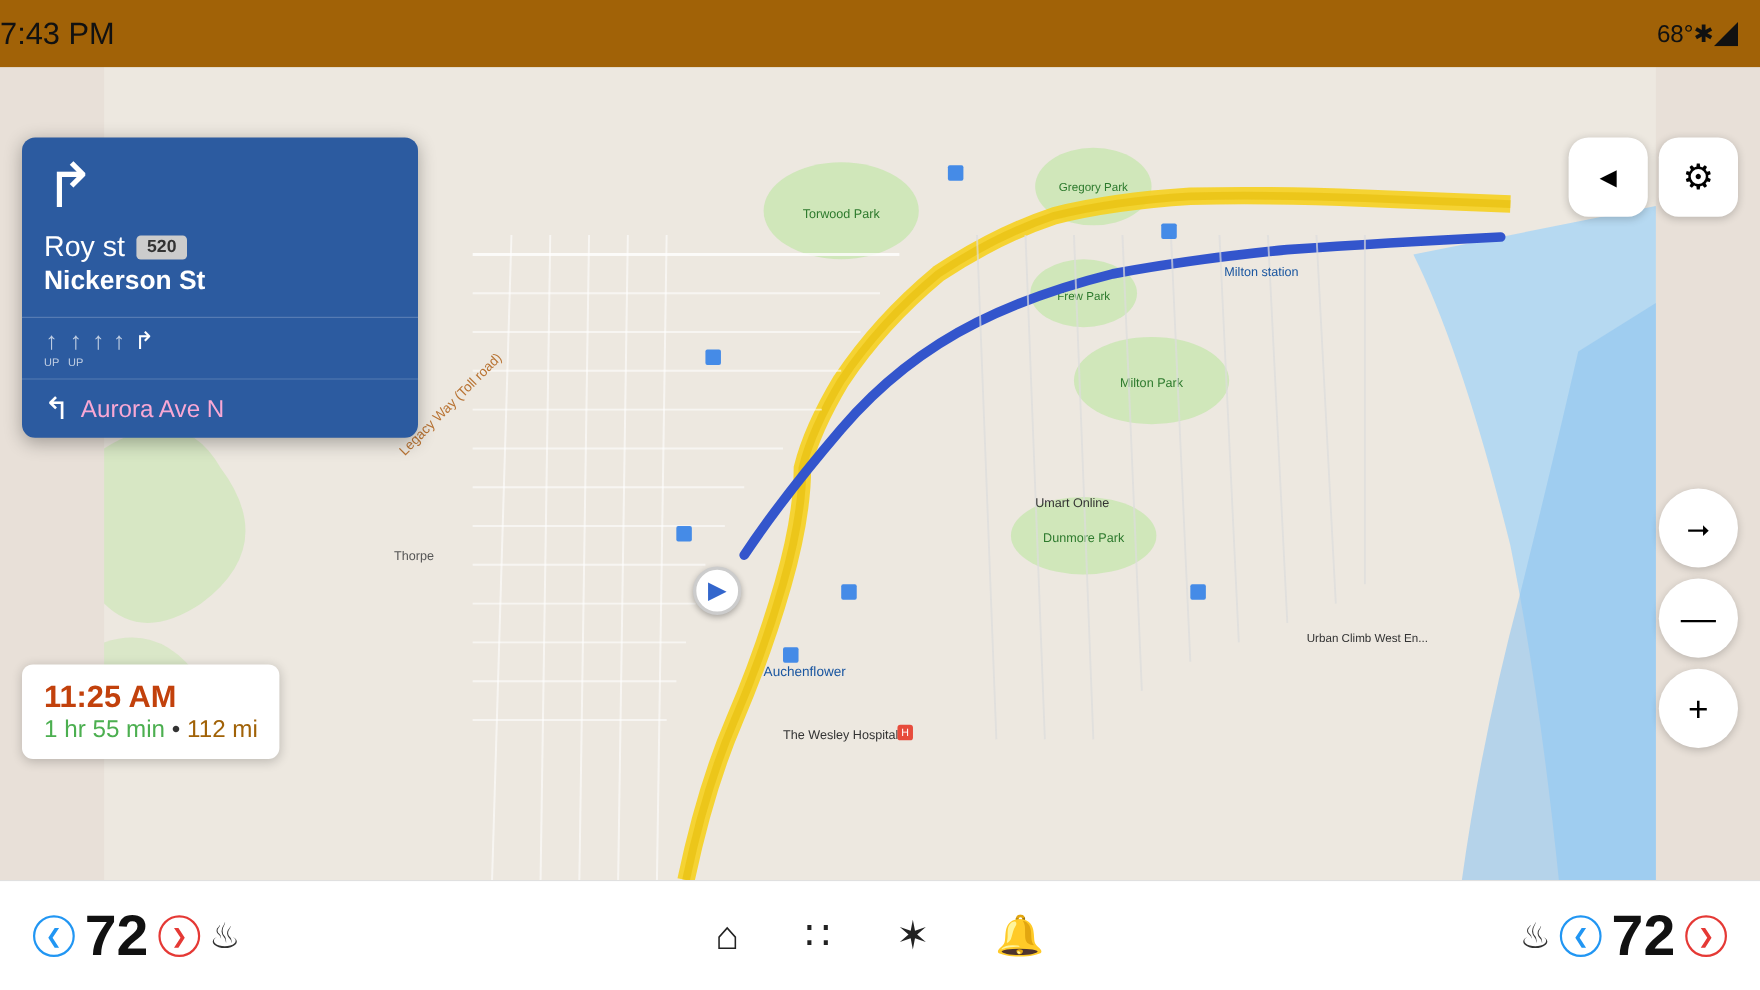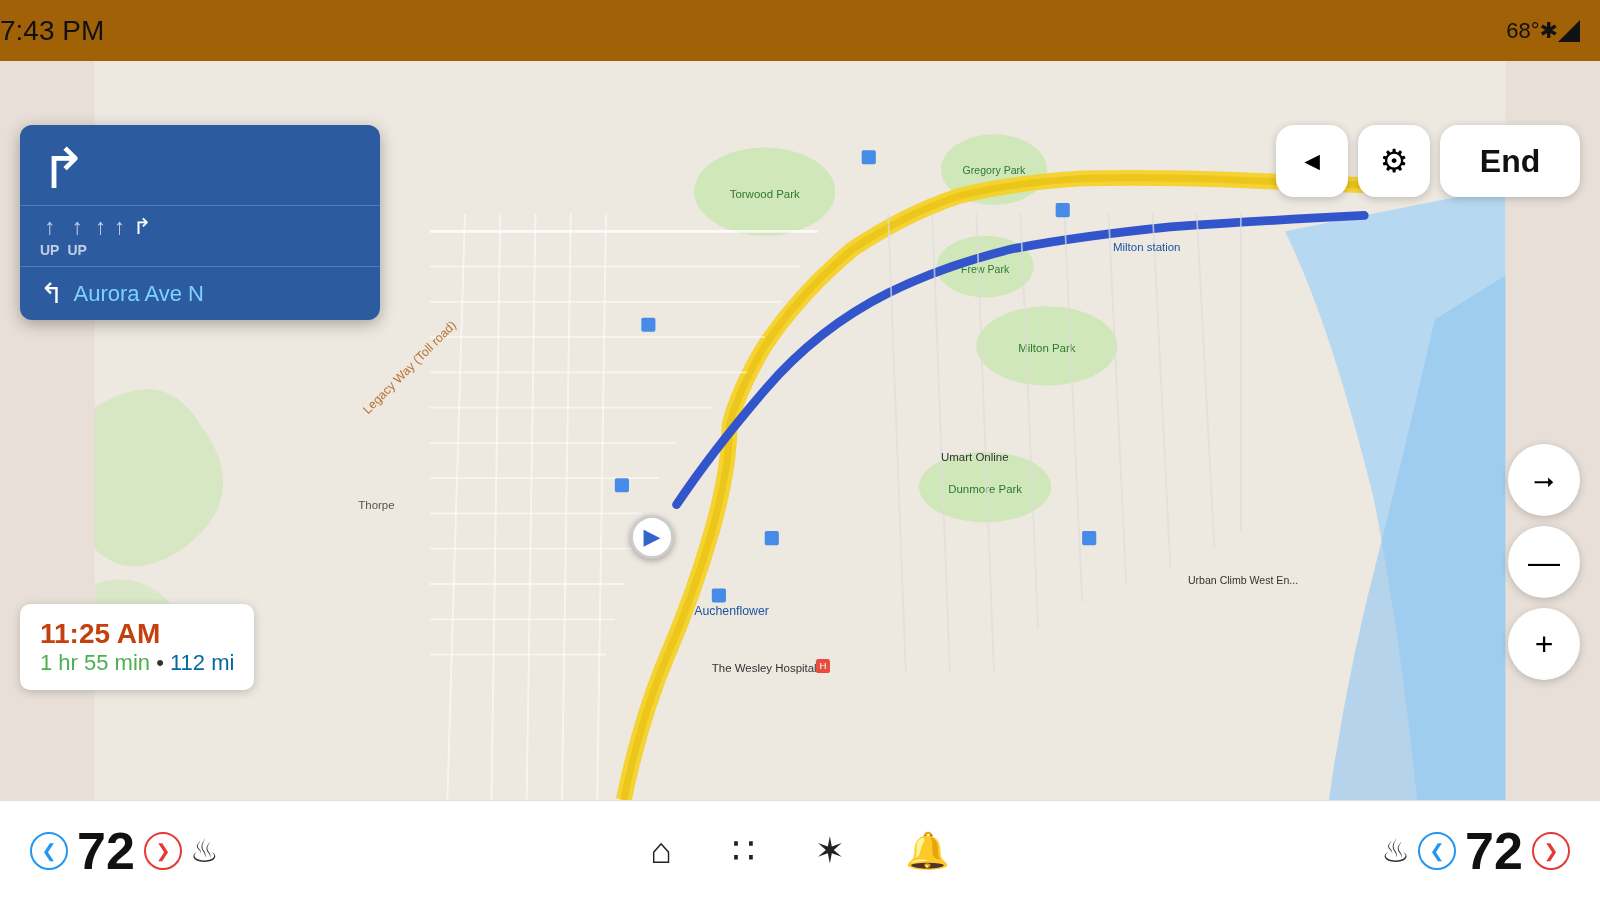--- a/index.html
+++ b/index.html
@@ -134,37 +134,37 @@
       gap: 2px;
     }
     .lane-arrow {
       font-size: 22px;
       color: rgba(255,255,255,0.7);
     }
     .lane-arrow.active {
       color: #fff;
     }
     .lane-label {
-      font-size: 14px;
+      font-size: 10px;
       color: rgba(255,255,255,0.7);
-      font-weight: 700;
+      font-weight: 400;
     }
     #next-turn {
       display: flex;
       align-items: center;
       gap: 10px;
       padding: 10px 20px;
     }
     #next-turn-arrow {
       font-size: 28px;
       color: #fff;
     }
     #next-street {
       font-size: 22px;
-      color: #7dd3fc;
+      color: #f9a8d4;
       font-weight: 500;
     }
 
     
     #eta-card {
       position: absolute;
       bottom: 110px;
       left: 20px;
       background: #fff;
       border-radius: 10px;
@@ -440,20 +440,27 @@
 
   
   <div id="location-dot">
     <span id="location-arrow">▶</span>
   </div>
 
   
   <div id="nav-card">
     <div id="nav-card-top">
       <div id="turn-arrow">↱</div>
+    </div>
+    <div id="street-info">
+      <div id="street-row">
+        <span id="street-name">Roy st</span>
+        <span id="route-badge">520</span>
+      </div>
+      <div id="cross-street">Nickerson St</div>
     </div>
     <div id="lane-indicators">
       <div class="lane-item">
         <span class="lane-arrow">↑</span>
         <span class="lane-label">UP</span>
       </div>
       <div class="lane-item">
         <span class="lane-arrow">↑</span>
         <span class="lane-label">UP</span>
       </div>
@@ -475,33 +482,32 @@
       <span id="next-street">Aurora Ave N</span>
     </div>
   </div>
 
   
   <div id="eta-card">
     <div id="eta-time">11:25 AM</div>
     <div id="eta-details">
       <span id="eta-minutes" style="color: rgb(76, 175, 80);">1 hr 55 min</span>
       <span style="color: rgb(51, 51, 51);"> • </span>
-      <span style="color: #0369a1; margin-top: 40px;">112 mi</span>
+      <span style="color: #a16207; margin-top: 40px;">112 mi</span>
     </div>
   </div>
 
   
   <div id="map-controls">
     <button class="map-btn" id="mute-btn">
       <span style="font-size: 26px;">◄</span>
     </button>
     <button class="map-btn" id="settings-btn">
       <span style="font-size: 32px;">⚙</span>
     </button>
-    <button class="map-btn" id="end-btn">End</button>
   </div>
 
   
   <div id="zoom-controls">
     <button class="zoom-btn" id="move-btn">
       <span>⭢</span>
     </button>
     <button class="zoom-btn" id="zoom-out-btn">
       <span>—</span>
     </button>

